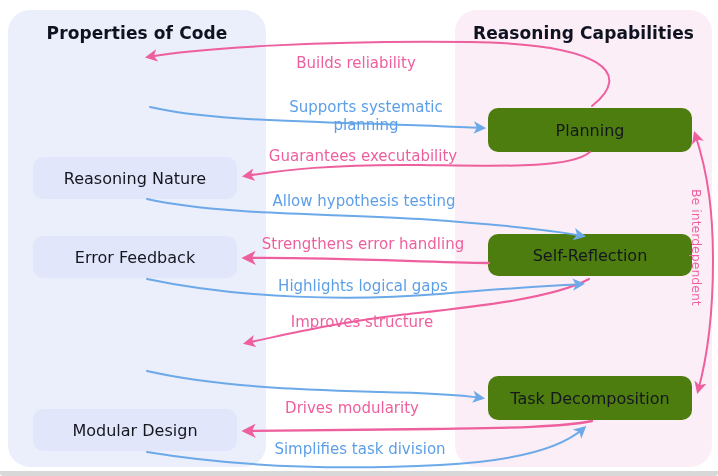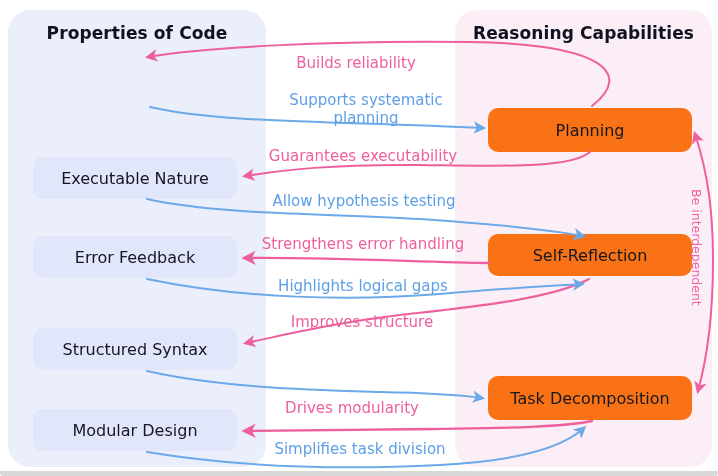--- a/index.html
+++ b/index.html
@@ -14,21 +14,21 @@
     position:absolute;top:23px;font-size:17px;font-weight:bold;color:#0f1220;
     text-align:center;letter-spacing:.1px;
   }
   .panel-title.left{left:8px;width:258px;}
   .panel-title.right{left:455px;width:257px;}
   .node{
     position:absolute;width:204px;display:flex;align-items:center;justify-content:center;
     border-radius:10px;font-size:16px;font-weight:500;color:#15171f;white-space:nowrap;
   }
   .node-left{left:33px;height:42px;background:#e2e6fa;}
-  .node-right{left:488px;background:#f97316;}
+  .node-right{left:488px;background:#4d7c0f;}
   svg.wires{position:absolute;left:0;top:0;pointer-events:none;}
   .clabel{
     position:absolute;transform:translate(-50%,-50%);font-size:15px;font-weight:500;
     white-space:nowrap;text-align:center;
   }
   .clabel.pink{color:#ee5f9e;}
   .clabel.blue{color:#5c9fe7;}
   .clabel.wrap{white-space:normal;width:158px;line-height:1.18;}
   .vlabel{
     position:absolute;left:689px;top:189px;writing-mode:vertical-rl;
@@ -43,23 +43,22 @@
 <body>
 
 <div class="canvas">
 
   <div class="panel panel-left"></div>
   <div class="panel panel-right"></div>
 
   <div class="panel-title left">Properties of Code</div>
   <div class="panel-title right">Reasoning Capabilities</div>
 
-  <div class="node node-left" style="top:157px;">Executable Nature</div>
+  <div class="node node-left" style="top:157px;">Reasoning Nature</div>
   <div class="node node-left" style="top:236px;">Error Feedback</div>
-  <div class="node node-left" style="top:328px;">Structured Syntax</div>
   <div class="node node-left" style="top:409px;">Modular Design</div>
 
   <div class="node node-right" style="top:108px;height:44px;">Planning</div>
   <div class="node node-right" style="top:234px;height:42px;">Self-Reflection</div>
   <div class="node node-right" style="top:376px;height:44px;">Task Decomposition</div>
 
   <svg class="wires" width="718" height="476" viewBox="0 0 718 476">
     <defs>
       <marker id="ah-pink" viewBox="0 0 10 10" refX="7.5" refY="5" markerWidth="6.2" markerHeight="6.2" orient="auto-start-reverse">
         <path d="M0,0 L10,5 L0,10 L2.6,5 z" fill="#ee5f9e"></path>
@@ -80,21 +79,21 @@
 
       <path d="M150,107 C218,123 334,121 483,128" stroke="#6ca9e9" marker-end="url(#ah-blue)"></path>
       <path d="M147,199 C226,216 330,213 420,219 C492,224 548,229 583,236" stroke="#6ca9e9" marker-end="url(#ah-blue)"></path>
       <path d="M147,279 C242,299 352,301 440,294 C506,288 552,286 582,284" stroke="#6ca9e9" marker-end="url(#ah-blue)"></path>
       <path d="M147,371 C222,388 312,390 380,392 C432,393 460,395 482,398" stroke="#6ca9e9" marker-end="url(#ah-blue)"></path>
       <path d="M147,452 C238,467 342,470 440,465 C520,461 564,446 584,428" stroke="#6ca9e9" marker-end="url(#ah-blue)"></path>
     </g>
   </svg>
 
   <div class="clabel pink" style="left:356px;top:63px;">Builds reliability</div>
-  <div class="clabel blue wrap" style="left:366px;top:110px;text-align:center;">Supports systematic planning</div>
+  <div class="clabel blue wrap" style="left:366px;top:117px;text-align:center;">Supports systematic planning</div>
   <div class="clabel pink" style="left:363px;top:156px;">Guarantees executability</div>
   <div class="clabel blue" style="left:364px;top:201px;">Allow hypothesis testing</div>
   <div class="clabel pink" style="left:363px;top:244px;">Strengthens error handling</div>
   <div class="clabel blue" style="left:363px;top:286px;">Highlights logical gaps</div>
   <div class="clabel pink" style="left:362px;top:322px;">Improves structure</div>
   <div class="clabel pink" style="left:352px;top:408px;">Drives modularity</div>
   <div class="clabel blue" style="left:360px;top:449px;">Simplifies task division</div>
 
   <div class="vlabel">Be interdependent</div>
 

